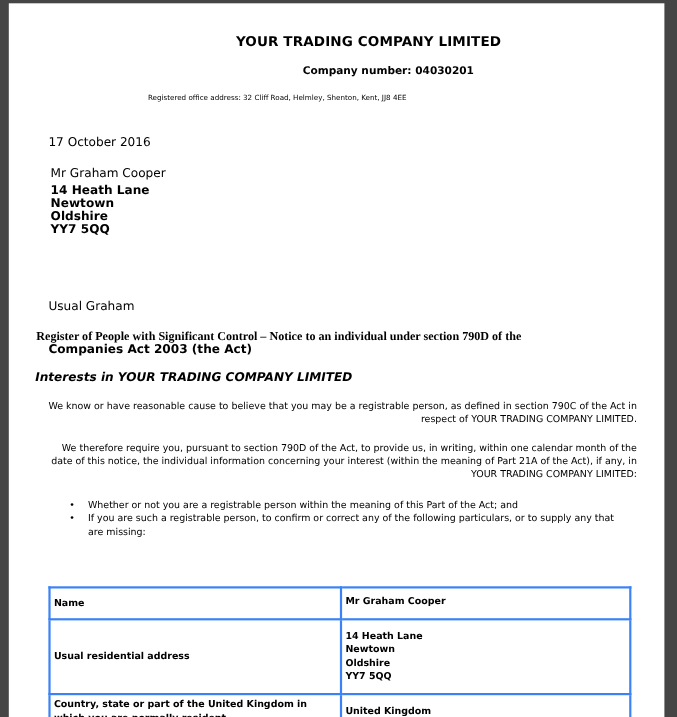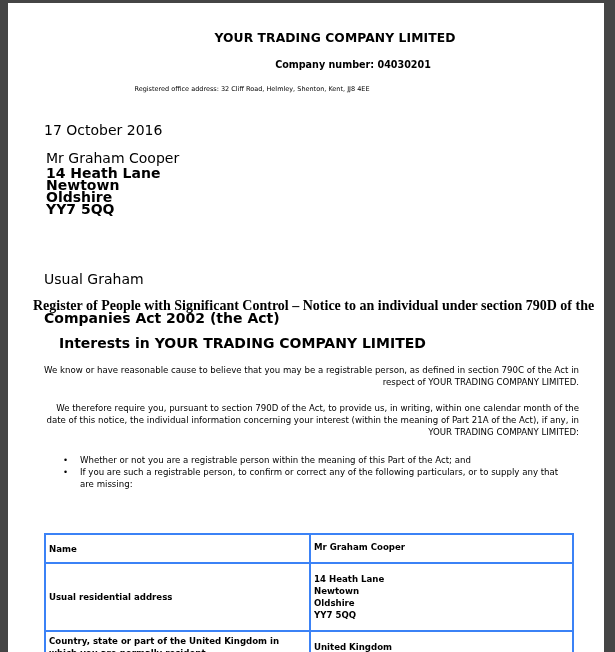--- a/index.html
+++ b/index.html
@@ -11,21 +11,21 @@
     }
     .page {
       position: absolute; left: 8px; top: 3px;
       width: 596px; height: 660px;
       background: #fff;
     }
     .abs { position: absolute; white-space: nowrap; }
     .title { left: 0; width: 596px; top: 28px; text-align: center; font-size: 12.3px; font-weight: bold; letter-spacing: 0.1px; padding-left: 29px; }
     .compno { left: 0; width: 596px; top: 56px; text-align: center; font-size: 9.6px; font-weight: bold; margin-left: 47px; }
     .office { left: 0; width: 488px; top: 82px; text-align: center; font-size: 6.5px; }
-    .txt { font-size: 14px; line-height: 12px; }
+    .txt { font-size: 11px; line-height: 12px; }
     .bold { font-weight: bold; }
     .para { position: absolute; left: 36px; width: 535px; font-size: 8.6px; line-height: 12px; white-space: normal; text-align: right; }
     ul.bullets { position: absolute; left: 36px; top: 451px; width: 520px; margin: 0; padding: 0; list-style: none; font-size: 8.6px; line-height: 12px; }
     ul.bullets li { position: relative; padding-left: 36px; }
     ul.bullets li .dot { position: absolute; left: 19px; top: 0; }
     table.pt {
       position: absolute; left: 36px; top: 530px;
       width: 530px; border-collapse: collapse;
       font-size: 8.6px; line-height: 12px;
     }
@@ -51,23 +51,23 @@
   <div class="abs txt" style="left:38px; top:164px;">
     <span class="addr-line">14 Heath Lane</span>
     <span class="addr-line">Newtown</span>
     <span class="addr-line">Oldshire</span>
     <span class="addr-line">YY7 5QQ</span>
   </div>
 
   <div class="abs txt" style="left:36px; top:270px;">Usual Graham</div>
 
   <div class="abs txt bold" style="left:25px; top:297px;font-family:Liberation Serif, serif;">Register of People with Significant Control – Notice to an individual under section 790D of the</div>
-  <div class="abs txt bold" style="left:36px; top:309px;">Companies Act 2002 (the Act)</div>
+  <div class="abs txt bold" style="left:36px; top:309px;">Companies Act 2003 (the Act)</div>
 
-  <div class="abs txt bold" style="left:51px; top:334px;">Interests in YOUR TRADING COMPANY LIMITED</div>
+  <div class="abs txt bold" style="left:24px; top:334px;font-style:italic;">Interests in YOUR TRADING COMPANY LIMITED</div>
 
   <div class="para" style="top:361px;">We know or have reasonable cause to believe that you may be a registrable person, as defined in section 790C of the Act in respect of YOUR TRADING COMPANY LIMITED.</div>
   <div class="para" style="top:399px;">We therefore require you, pursuant to section 790D of the Act, to provide us, in writing, within one calendar month of the date of this notice, the individual information concerning your interest (within the meaning of Part 21A of the Act), if any, in YOUR TRADING COMPANY LIMITED:</div>
 
   <ul class="bullets">
     <li>
       <span class="dot">•</span>
       <span>Whether or not you are a registrable person within the meaning of this Part of the Act; and</span>
     </li>
     <li>

